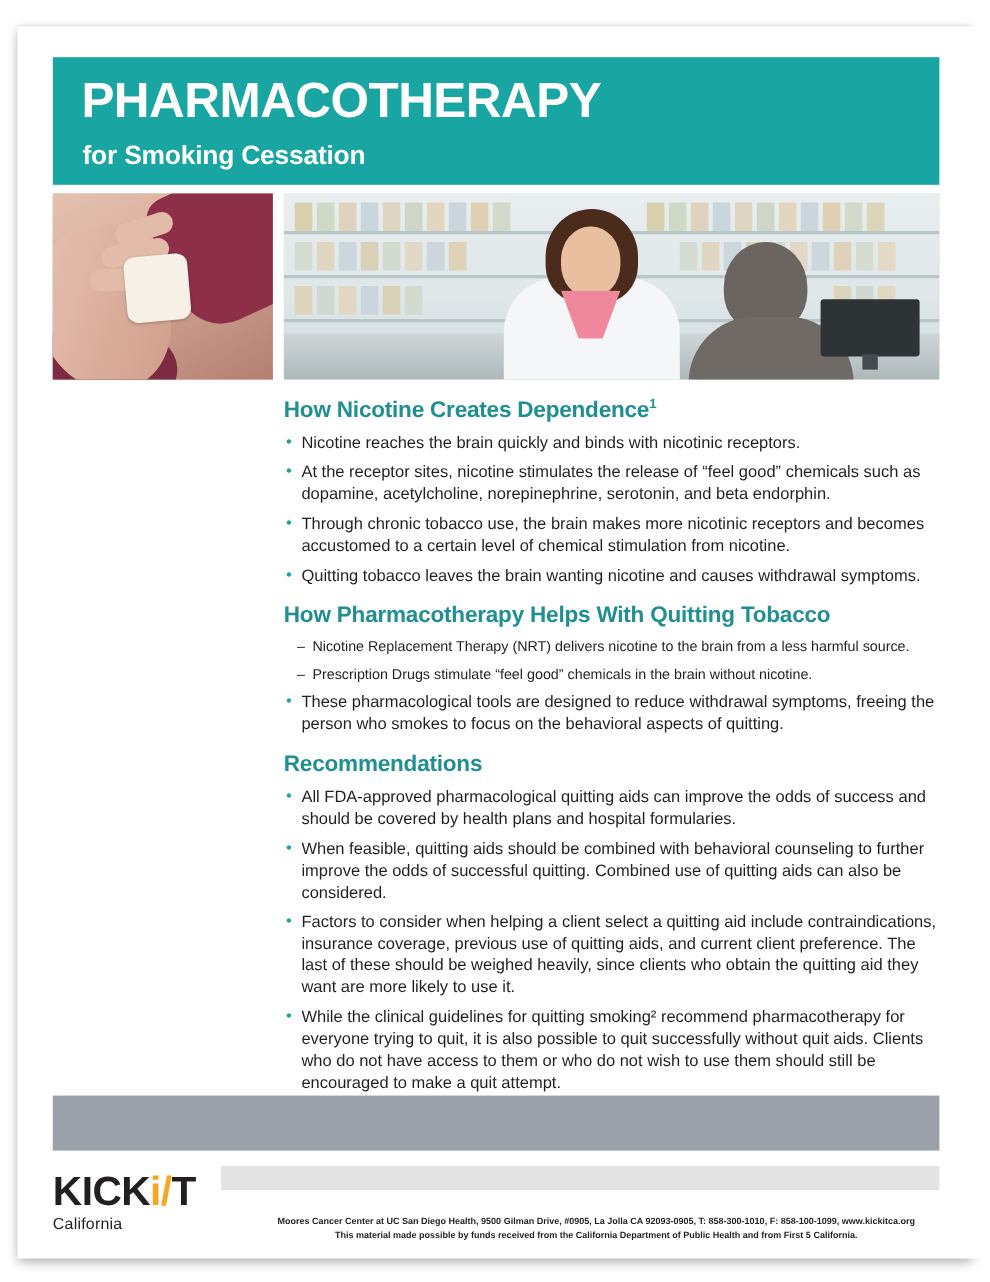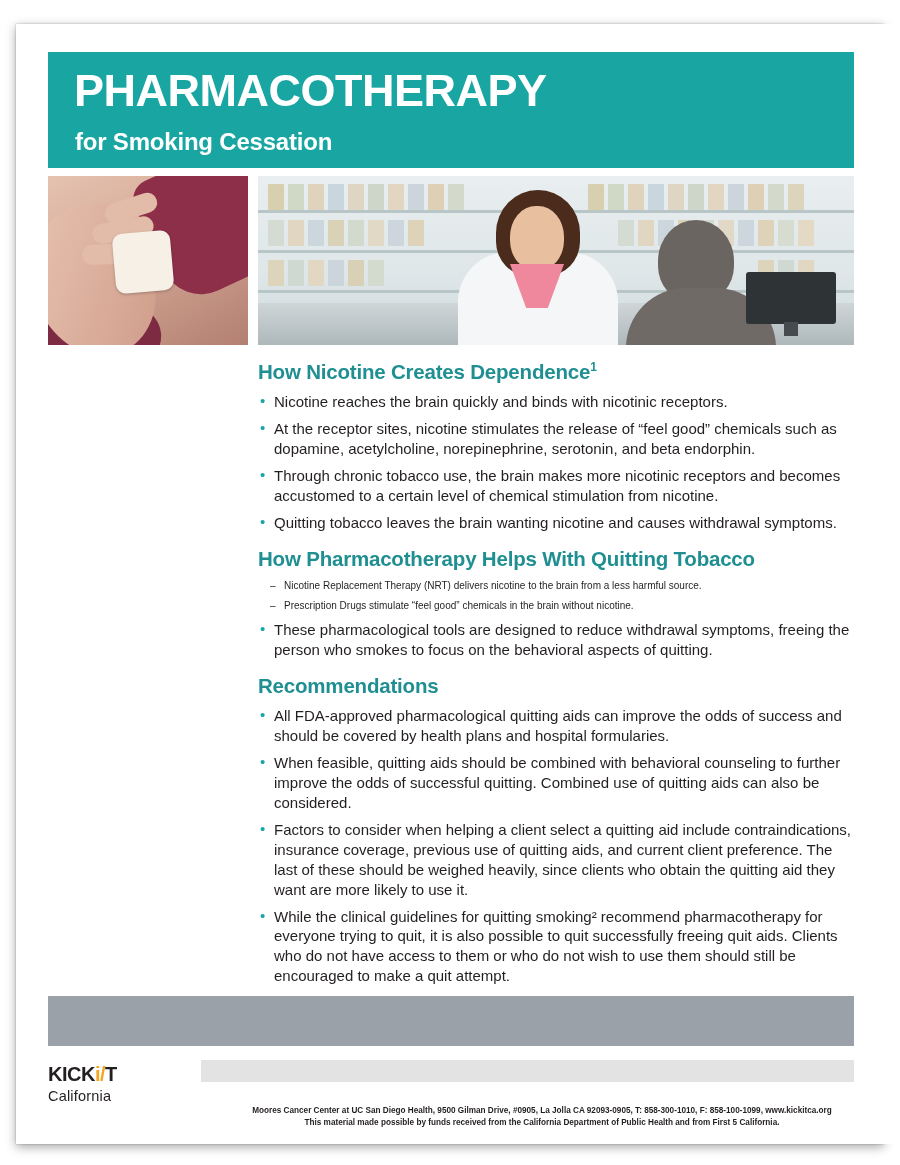--- a/index.html
+++ b/index.html
@@ -249,21 +249,21 @@
   ul.sub {
     list-style: none;
     margin: 6px 0 8px 0;
     padding: 0 0 0 12px;
   }
   ul.sub > li {
     position: relative;
     padding-left: 14px;
     margin-bottom: 7px;
     color: #231f20;
-    font-size: 10px;
+    font-size: 13px;
     line-height: 1.33;
   }
   ul.sub > li::before {
     content: "–";
     position: absolute;
     left: 0;
     top: 0;
     color: #231f20;
   }
 
@@ -284,21 +284,21 @@
     height: 22px;
     background: #e3e3e3;
   }
   .logo {
     position: absolute;
     left: 32px;
     top: 1040px;
     width: 140px;
   }
   .logo-word {
-    font-size: 20px;
+    font-size: 37px;
     font-weight: bold;
     color: #231f20;
     letter-spacing: -0.5px;
     line-height: 1;
   }
   .logo-word .slash { color: #f5a623; }
   .logo-word .i { color: #f5a623; }
   .logo-sub {
     font-size: 14.5px;
     color: #231f20;
@@ -420,21 +420,21 @@
       </ul>
       <ul class="bullets">
         <li>These pharmacological tools are designed to reduce withdrawal symptoms, freeing the person who smokes to focus on the behavioral aspects of quitting.</li>
       </ul>
 
       <h2 class="section tight"><span>Recommendations</span></h2>
       <ul class="bullets">
         <li>All FDA-approved pharmacological quitting aids can improve the odds of success and should be covered by health plans and hospital formularies.</li>
         <li>When feasible, quitting aids should be combined with behavioral counseling to further improve the odds of successful quitting. Combined use of quitting aids can also be considered.</li>
         <li>Factors to consider when helping a client select a quitting aid include contraindications, insurance coverage, previous use of quitting aids, and current client preference. The last of these should be weighed heavily, since clients who obtain the quitting aid they want are more likely to use it.</li>
-        <li>While the clinical guidelines for quitting smoking² recommend pharmacotherapy for everyone trying to quit, it is also possible to quit successfully freeing quit aids. Clients who do not have access to them or who do not wish to use them should still be encouraged to make a quit attempt.</li>
+        <li>While the clinical guidelines for quitting smoking² recommend pharmacotherapy for everyone trying to quit, it is also possible to quit successfully without quit aids. Clients who do not have access to them or who do not wish to use them should still be encouraged to make a quit attempt.</li>
       </ul>
     </div>
 
     <div class="footer-bar"></div>
     <div class="footer-strip"></div>
 
     <div class="logo">
       <div class="logo-word"><span>KICK</span><span class="i">i</span><span class="slash">/</span><span>T</span></div>
       <div class="logo-sub">California</div>
     </div>

